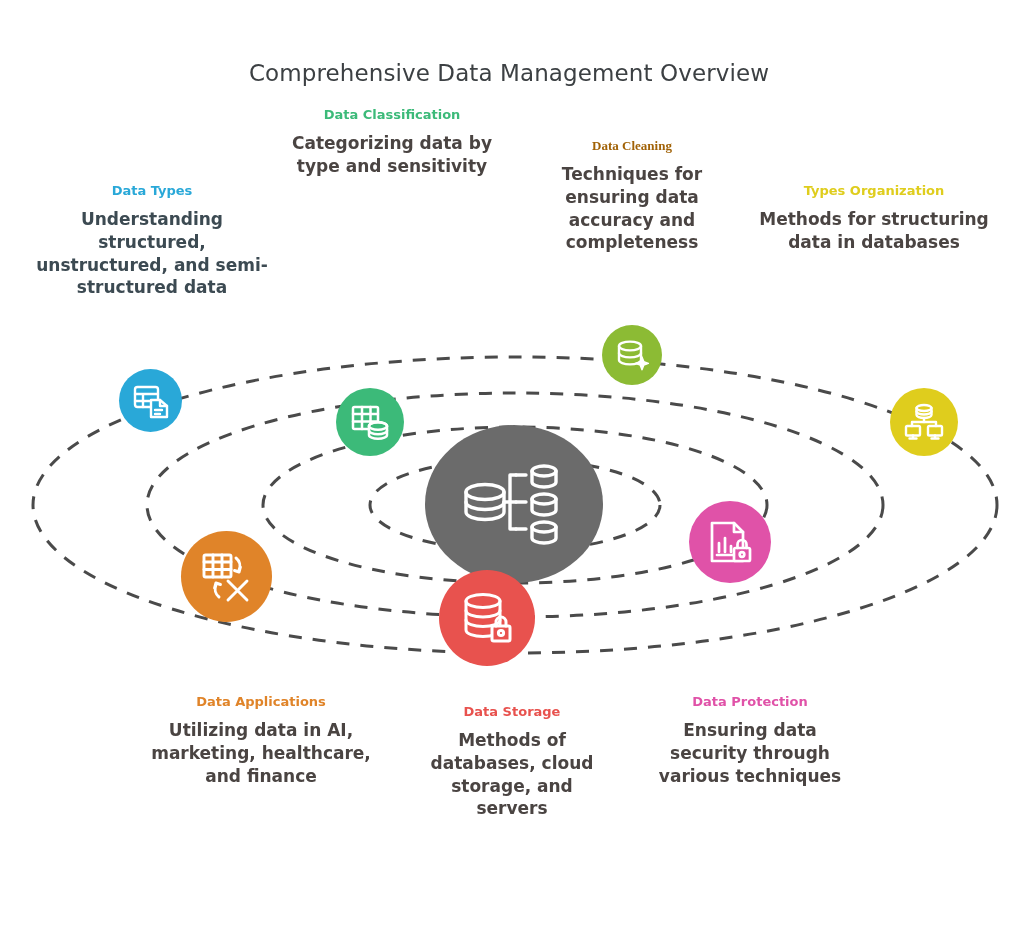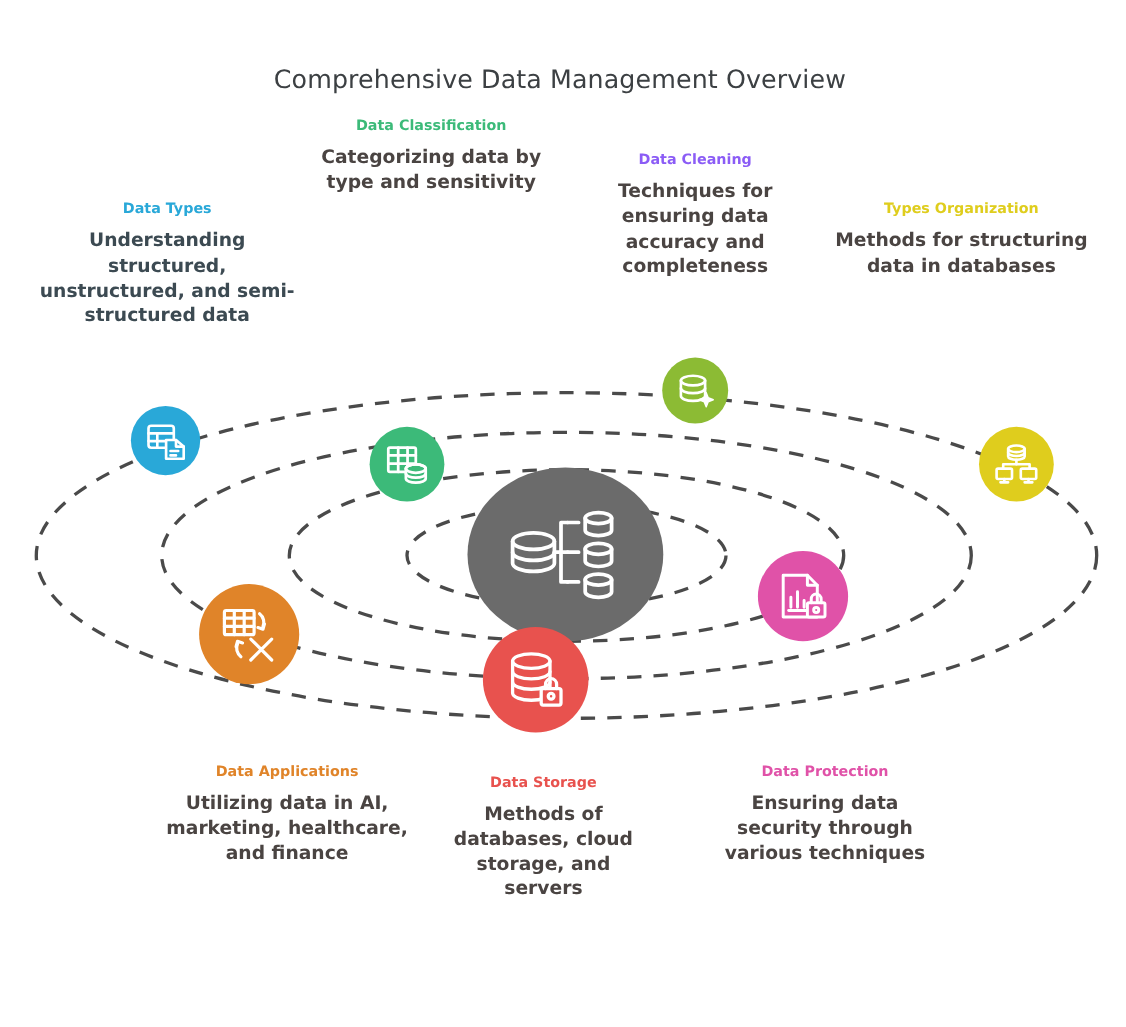--- a/index.html
+++ b/index.html
@@ -221,35 +221,35 @@
     <div class="block-title" style="color:#29a8d8;text-align:center;">Data Types</div>
     <div class="block-desc cool">Understanding structured, unstructured, and semi-structured data</div>
   </div>
 
   <div class="block" style="left:278px; top:106px; width:228px;">
     <div class="block-title" style="color:#3cba79;">Data Classification</div>
     <div class="block-desc">Categorizing data by type and sensitivity</div>
   </div>
 
   <div class="block" style="left:524px; top:137px; width:216px;">
-    <div class="block-title" style="color:#8b5cf6;">Data Cleaning</div>
+    <div class="block-title" style="color:#a16207;font-family:Liberation Serif, serif;">Data Cleaning</div>
     <div class="block-desc">Techniques for ensuring data accuracy and completeness</div>
   </div>
 
   <div class="block" style="left:758px; top:182px; width:232px;">
     <div class="block-title" style="color:#dfcd1d;">Types Organization</div>
     <div class="block-desc">Methods for structuring data in databases</div>
   </div>
 
   <div class="block" style="left:145px; top:693px; width:232px;">
     <div class="block-title" style="color:#e08429;">Data Applications</div>
     <div class="block-desc">Utilizing data in AI, marketing, healthcare, and finance</div>
   </div>
 
-  <div class="block" style="left:396px; top:703px; width:196px;">
+  <div class="block" style="left:414px; top:703px; width:196px;">
     <div class="block-title" style="color:#e8524e;">Data Storage</div>
     <div class="block-desc">Methods of databases, cloud storage, and servers</div>
   </div>
 
   <div class="block" style="left:648px; top:693px; width:204px;">
     <div class="block-title" style="color:#e052a8;">Data Protection</div>
     <div class="block-desc">Ensuring data security through various techniques</div>
   </div>
 
 </div>

